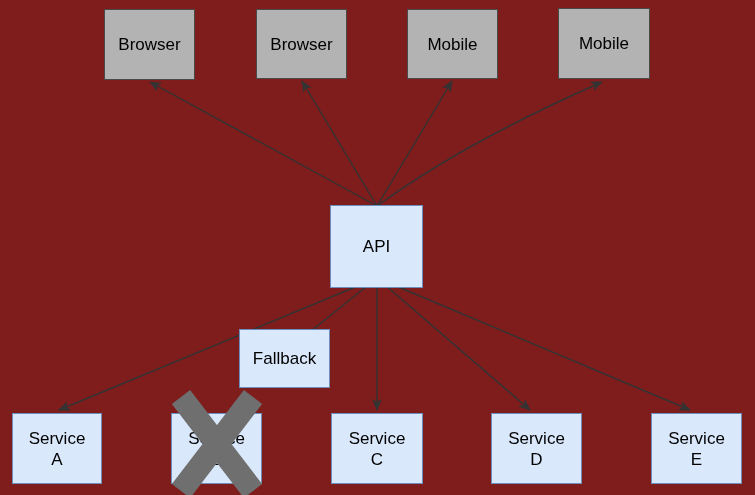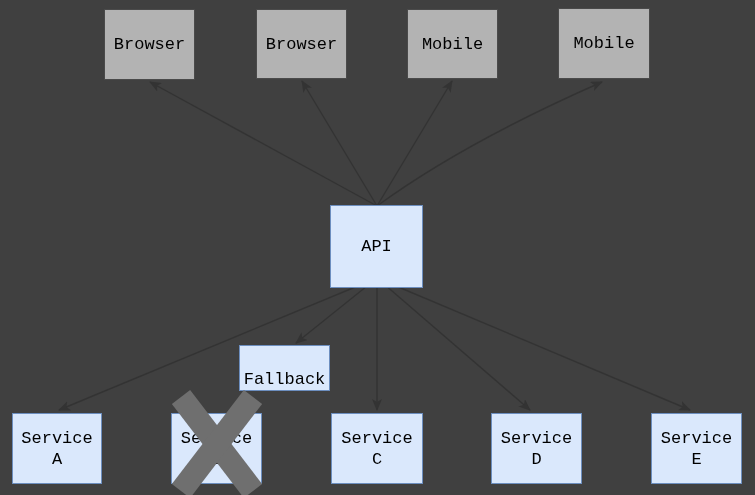--- a/index.html
+++ b/index.html
@@ -1,35 +1,35 @@
 <!DOCTYPE html>
 <html><head>
 <meta charset="utf-8">
 <style>
   html,body{margin:0;padding:0;background:#000;}
   body{width:755px;height:495px;overflow:hidden;
        font-family:"Liberation Sans","DejaVu Sans",sans-serif;}
-  #canvas{position:relative;width:755px;height:495px;background:#404040;font-family:Liberation Mono, monospace;}
+  #canvas{position:relative;width:755px;height:495px;background:#7f1d1d;}
 
   svg.layer{position:absolute;left:0;top:0;width:755px;height:495px;pointer-events:none;}
   #edges-layer{z-index:1;}
   #cross-layer{z-index:3;}
 
   .node{position:absolute;z-index:2;box-sizing:border-box;
         display:flex;flex-direction:column;align-items:center;justify-content:center;
         font-size:17px;line-height:21px;color:#000;text-align:center;}
   .client{background:#b3b3b3;border:1px solid #4a4a4a;}
   .service{background:#dae8fc;border:1px solid #6c8ebf;}
 
   #n-browser1{left:104px;top:9px;width:91px;height:71px;}
   #n-browser2{left:256px;top:9px;width:91px;height:70px;}
   #n-mobile1{left:407px;top:9px;width:91px;height:70px;}
   #n-mobile2{left:558px;top:8px;width:92px;height:71px;}
   #n-api{left:330px;top:205px;width:93px;height:83px;}
-  #n-fallback{left:239px;top:345px;width:91px;height:46px;justify-content:flex-end;}
+  #n-fallback{left:239px;top:329px;width:91px;height:59px;}
   #n-service-a{left:12px;top:413px;width:90px;height:71px;}
   #n-service-b{left:171px;top:413px;width:91px;height:71px;}
   #n-service-c{left:331px;top:413px;width:92px;height:71px;}
   #n-service-d{left:491px;top:413px;width:91px;height:71px;}
   #n-service-e{left:651px;top:413px;width:91px;height:71px;}
 
   .edge{fill:none;stroke-width:1.4px;}
   .cross-bar{stroke-width:23px;stroke-linecap:butt;}
 </style>
 </head>

